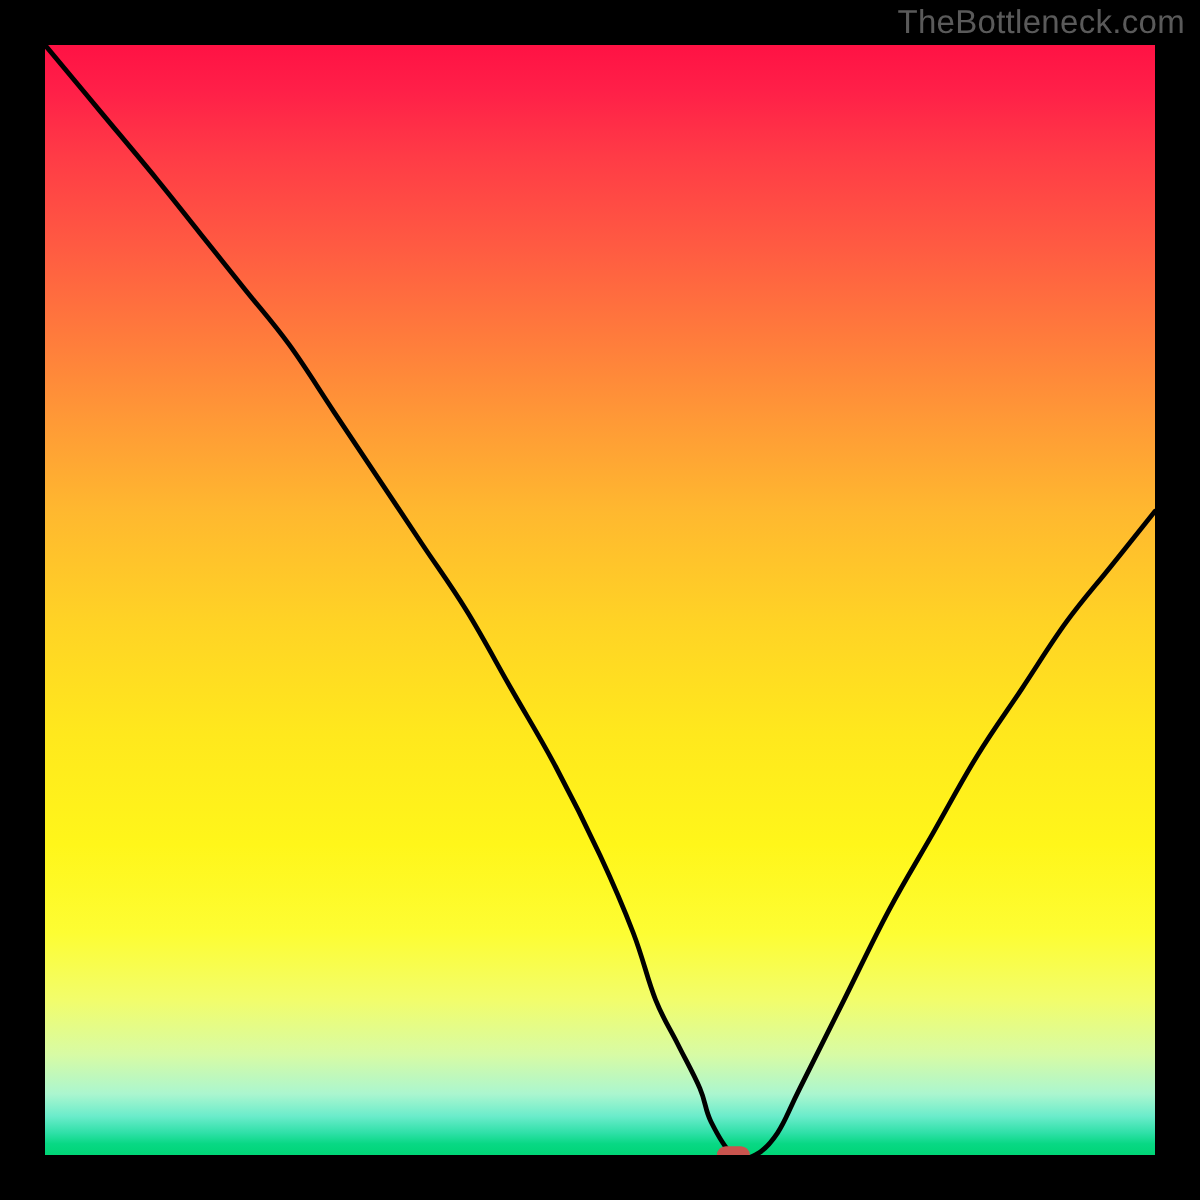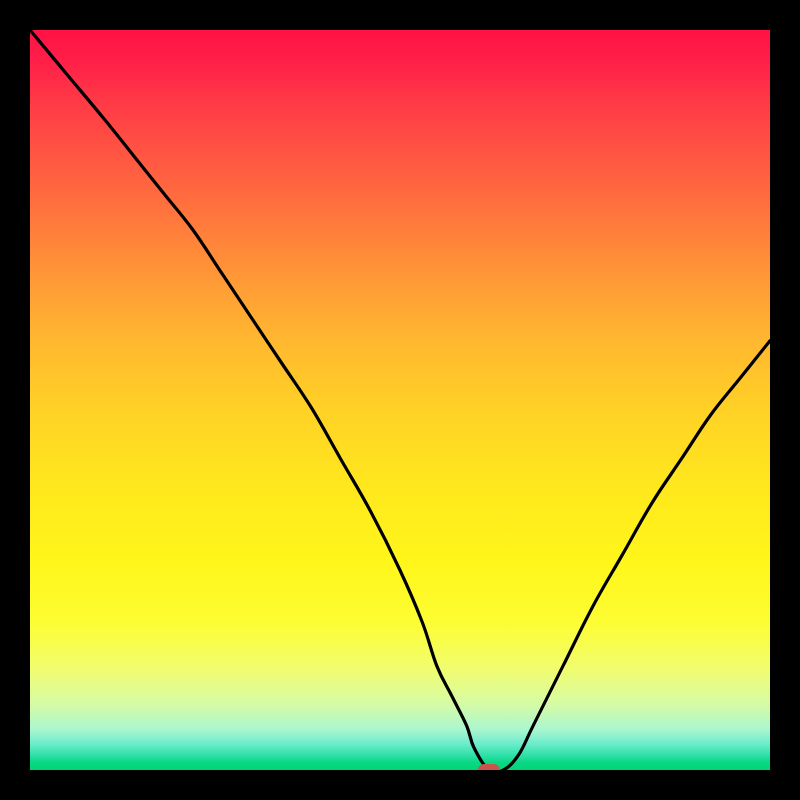--- a/index.html
+++ b/index.html
@@ -74,20 +74,21 @@
     background: #c9544e;
     border-radius: 6px;
     transform: translate(-50%, -50%);
     z-index: 4;
   }
 </style>
 </head>
 <body>
 
 <div class="frame">
+  <div class="watermark">TheBottleneck.com</div>
 
   <div class="plot-area">
     <div class="grad"></div>
 
     <svg class="curve-layer" viewBox="0 0 740 740" preserveAspectRatio="none">
       <path id="curve-path" fill="none" stroke="#000000" stroke-width="3.2" stroke-linejoin="round" stroke-linecap="round" d="M 0.00 0.00 C 6.78 8.14, 23.43 28.12, 37.00 44.40 C 50.57 60.68, 61.79 73.88, 74.00 88.80 C 86.21 103.72, 92.75 112.23, 103.60 125.80 C 114.45 139.37, 122.35 149.23, 133.20 162.80 C 144.05 176.37, 151.95 184.88, 162.80 199.80 C 173.65 214.72, 181.55 227.92, 192.40 244.20 C 203.25 260.48, 211.15 272.32, 222.00 288.60 C 232.85 304.88, 240.75 316.72, 251.60 333.00 C 262.45 349.28, 270.35 359.76, 281.20 377.40 C 292.05 395.04, 299.95 410.21, 310.80 429.20 C 321.65 448.19, 329.55 460.65, 340.40 481.00 C 351.25 501.35, 360.50 519.85, 370.00 540.20 C 379.50 560.55, 385.42 574.36, 392.20 592.00 C 398.98 609.64, 401.57 622.83, 407.00 636.40 C 412.43 649.97, 416.37 655.15, 421.80 666.00 C 427.23 676.85, 432.53 686.10, 436.60 695.60 C 440.67 705.10, 439.93 709.66, 444.00 717.80 C 448.07 725.94, 453.37 735.93, 458.80 740.00 C 464.23 744.07, 468.17 742.71, 473.60 740.00 C 479.03 737.29, 482.97 733.34, 488.40 725.20 C 493.83 717.06, 495.06 711.88, 503.20 695.60 C 511.34 679.32, 521.95 658.11, 532.80 636.40 C 543.65 614.69, 551.55 597.55, 562.40 577.20 C 573.25 556.85, 581.15 544.39, 592.00 525.40 C 602.85 506.41, 610.75 491.24, 621.60 473.60 C 632.45 455.96, 640.35 445.48, 651.20 429.20 C 662.05 412.92, 669.95 399.72, 680.80 384.80 C 691.65 369.88, 699.55 361.37, 710.40 347.80 C 721.25 334.23, 734.57 317.58, 740.00 310.80"></path>
     </svg>
 
     <div id="marker" class="marker" style="width: 22.2px; height: 11.84px; left: 458.8px; top: 740px; background: rgb(201, 84, 78);"></div>
   </div>

